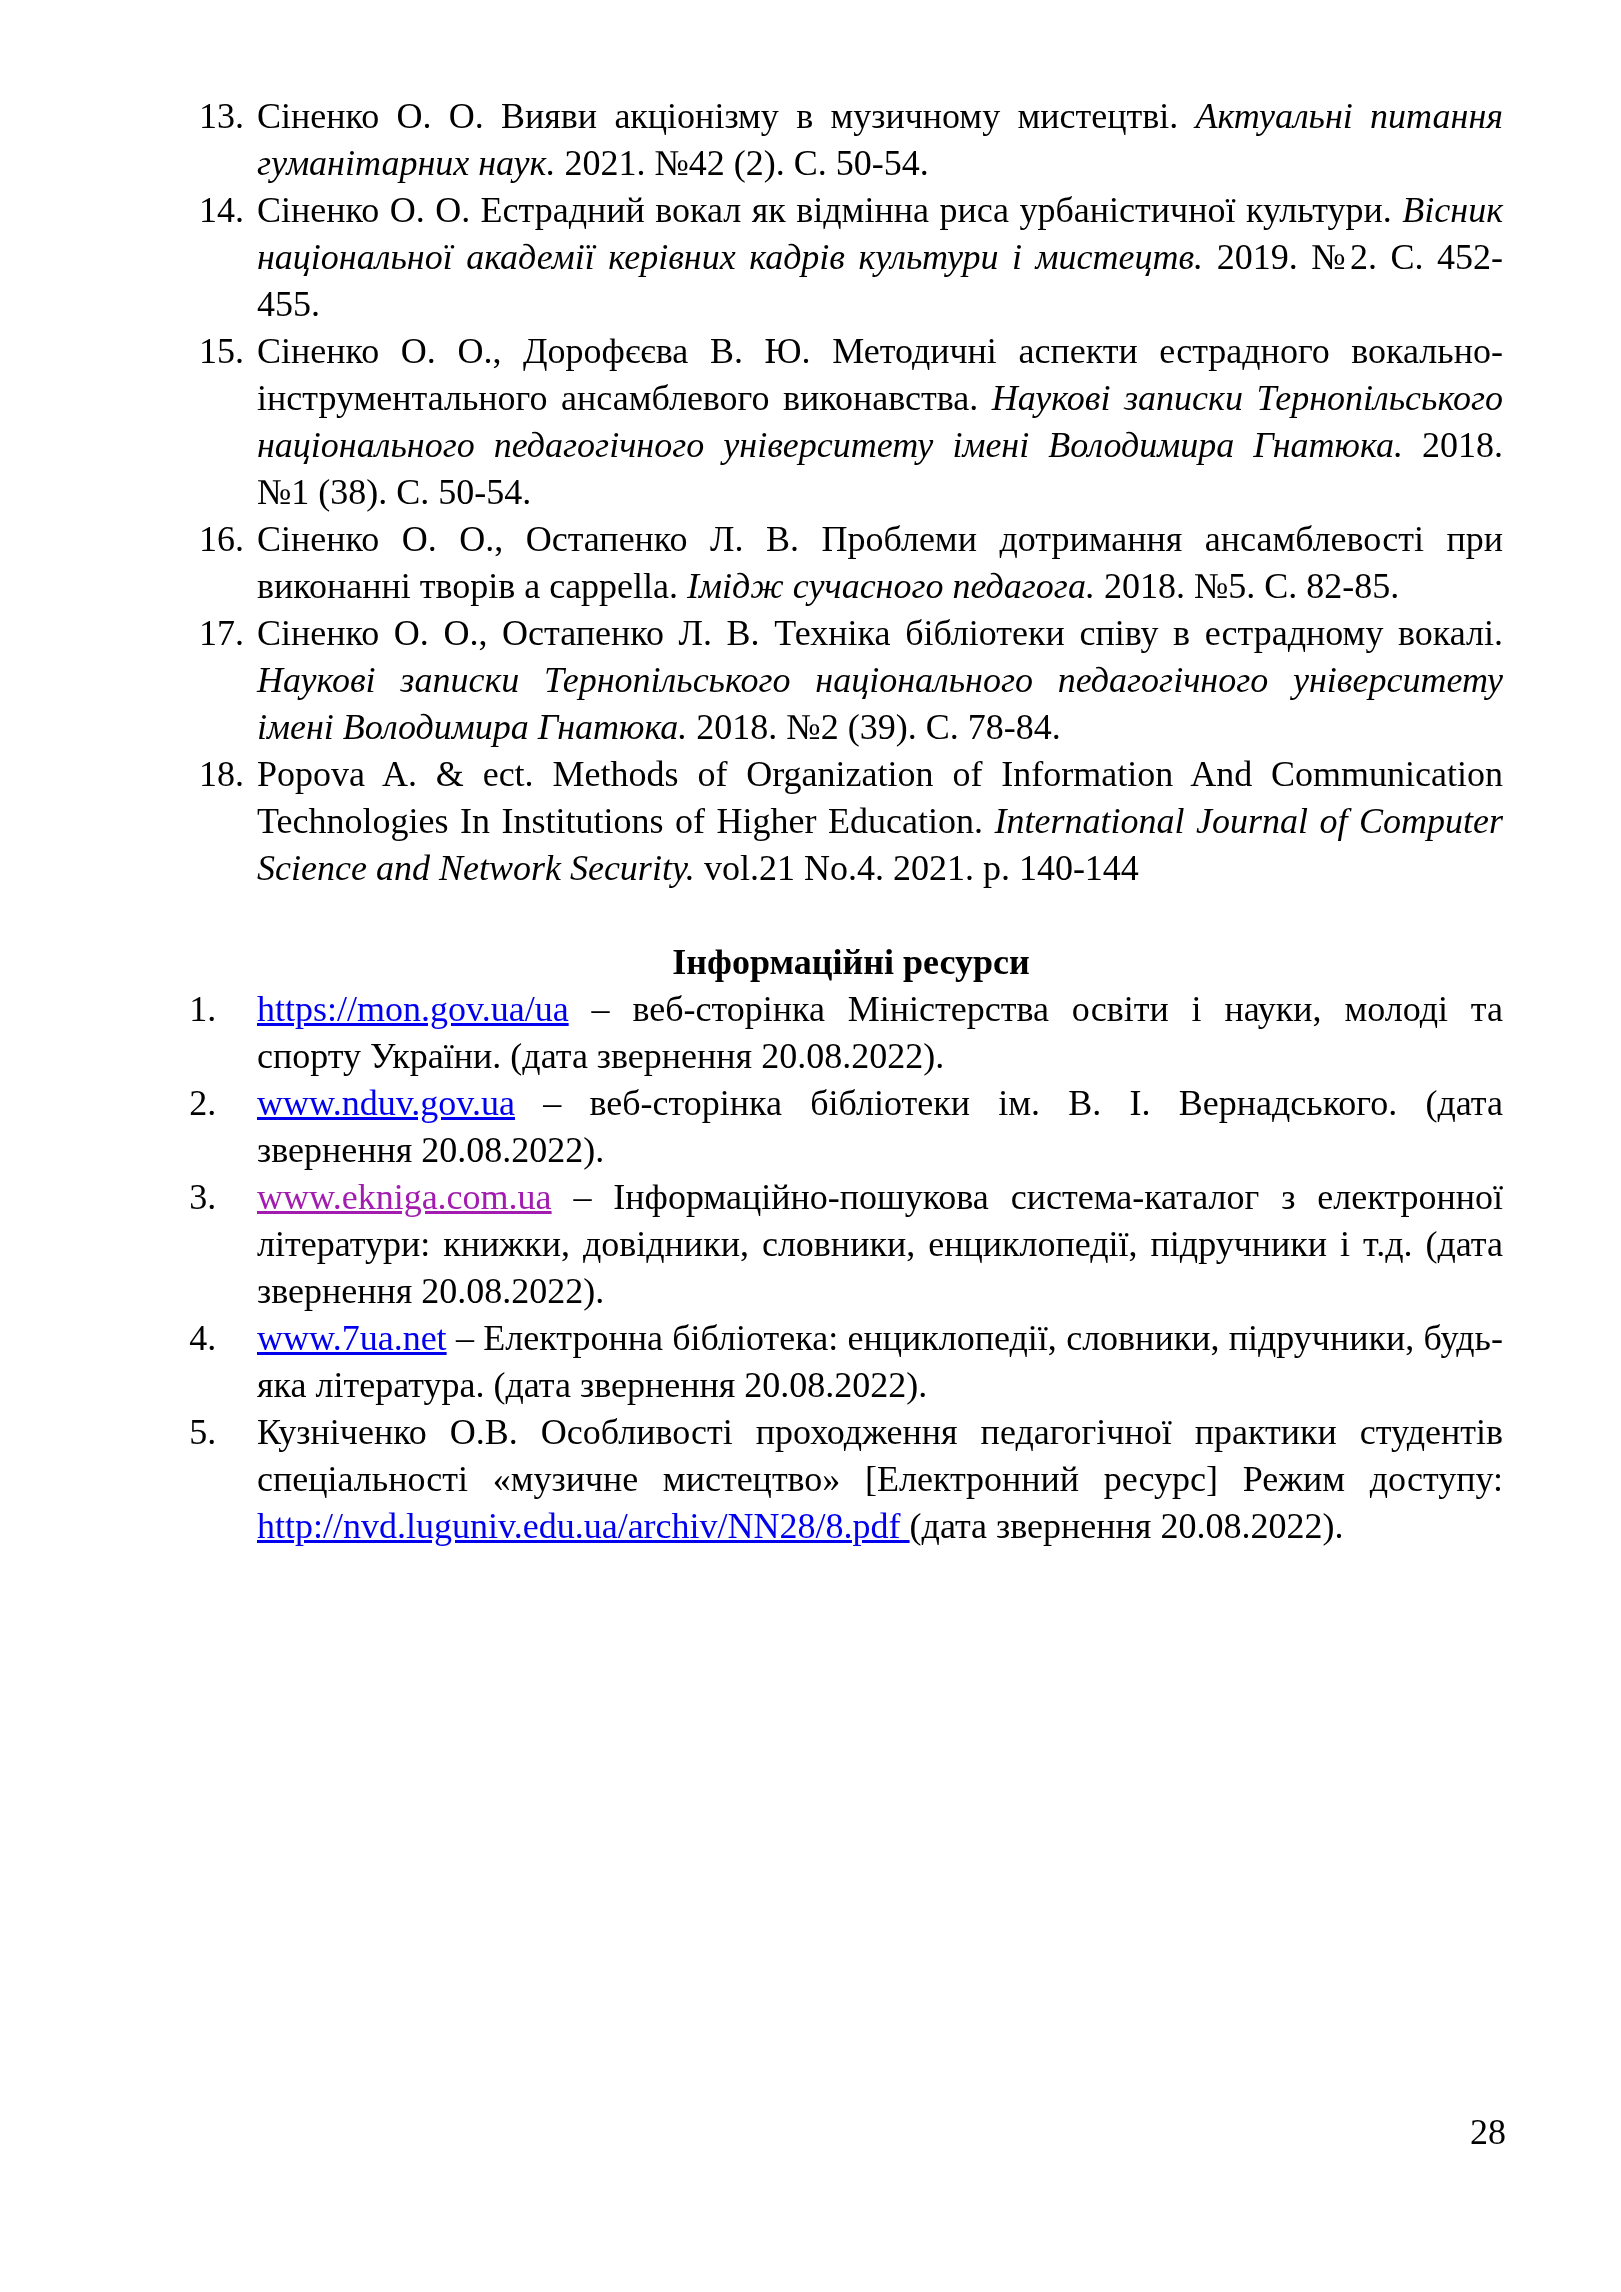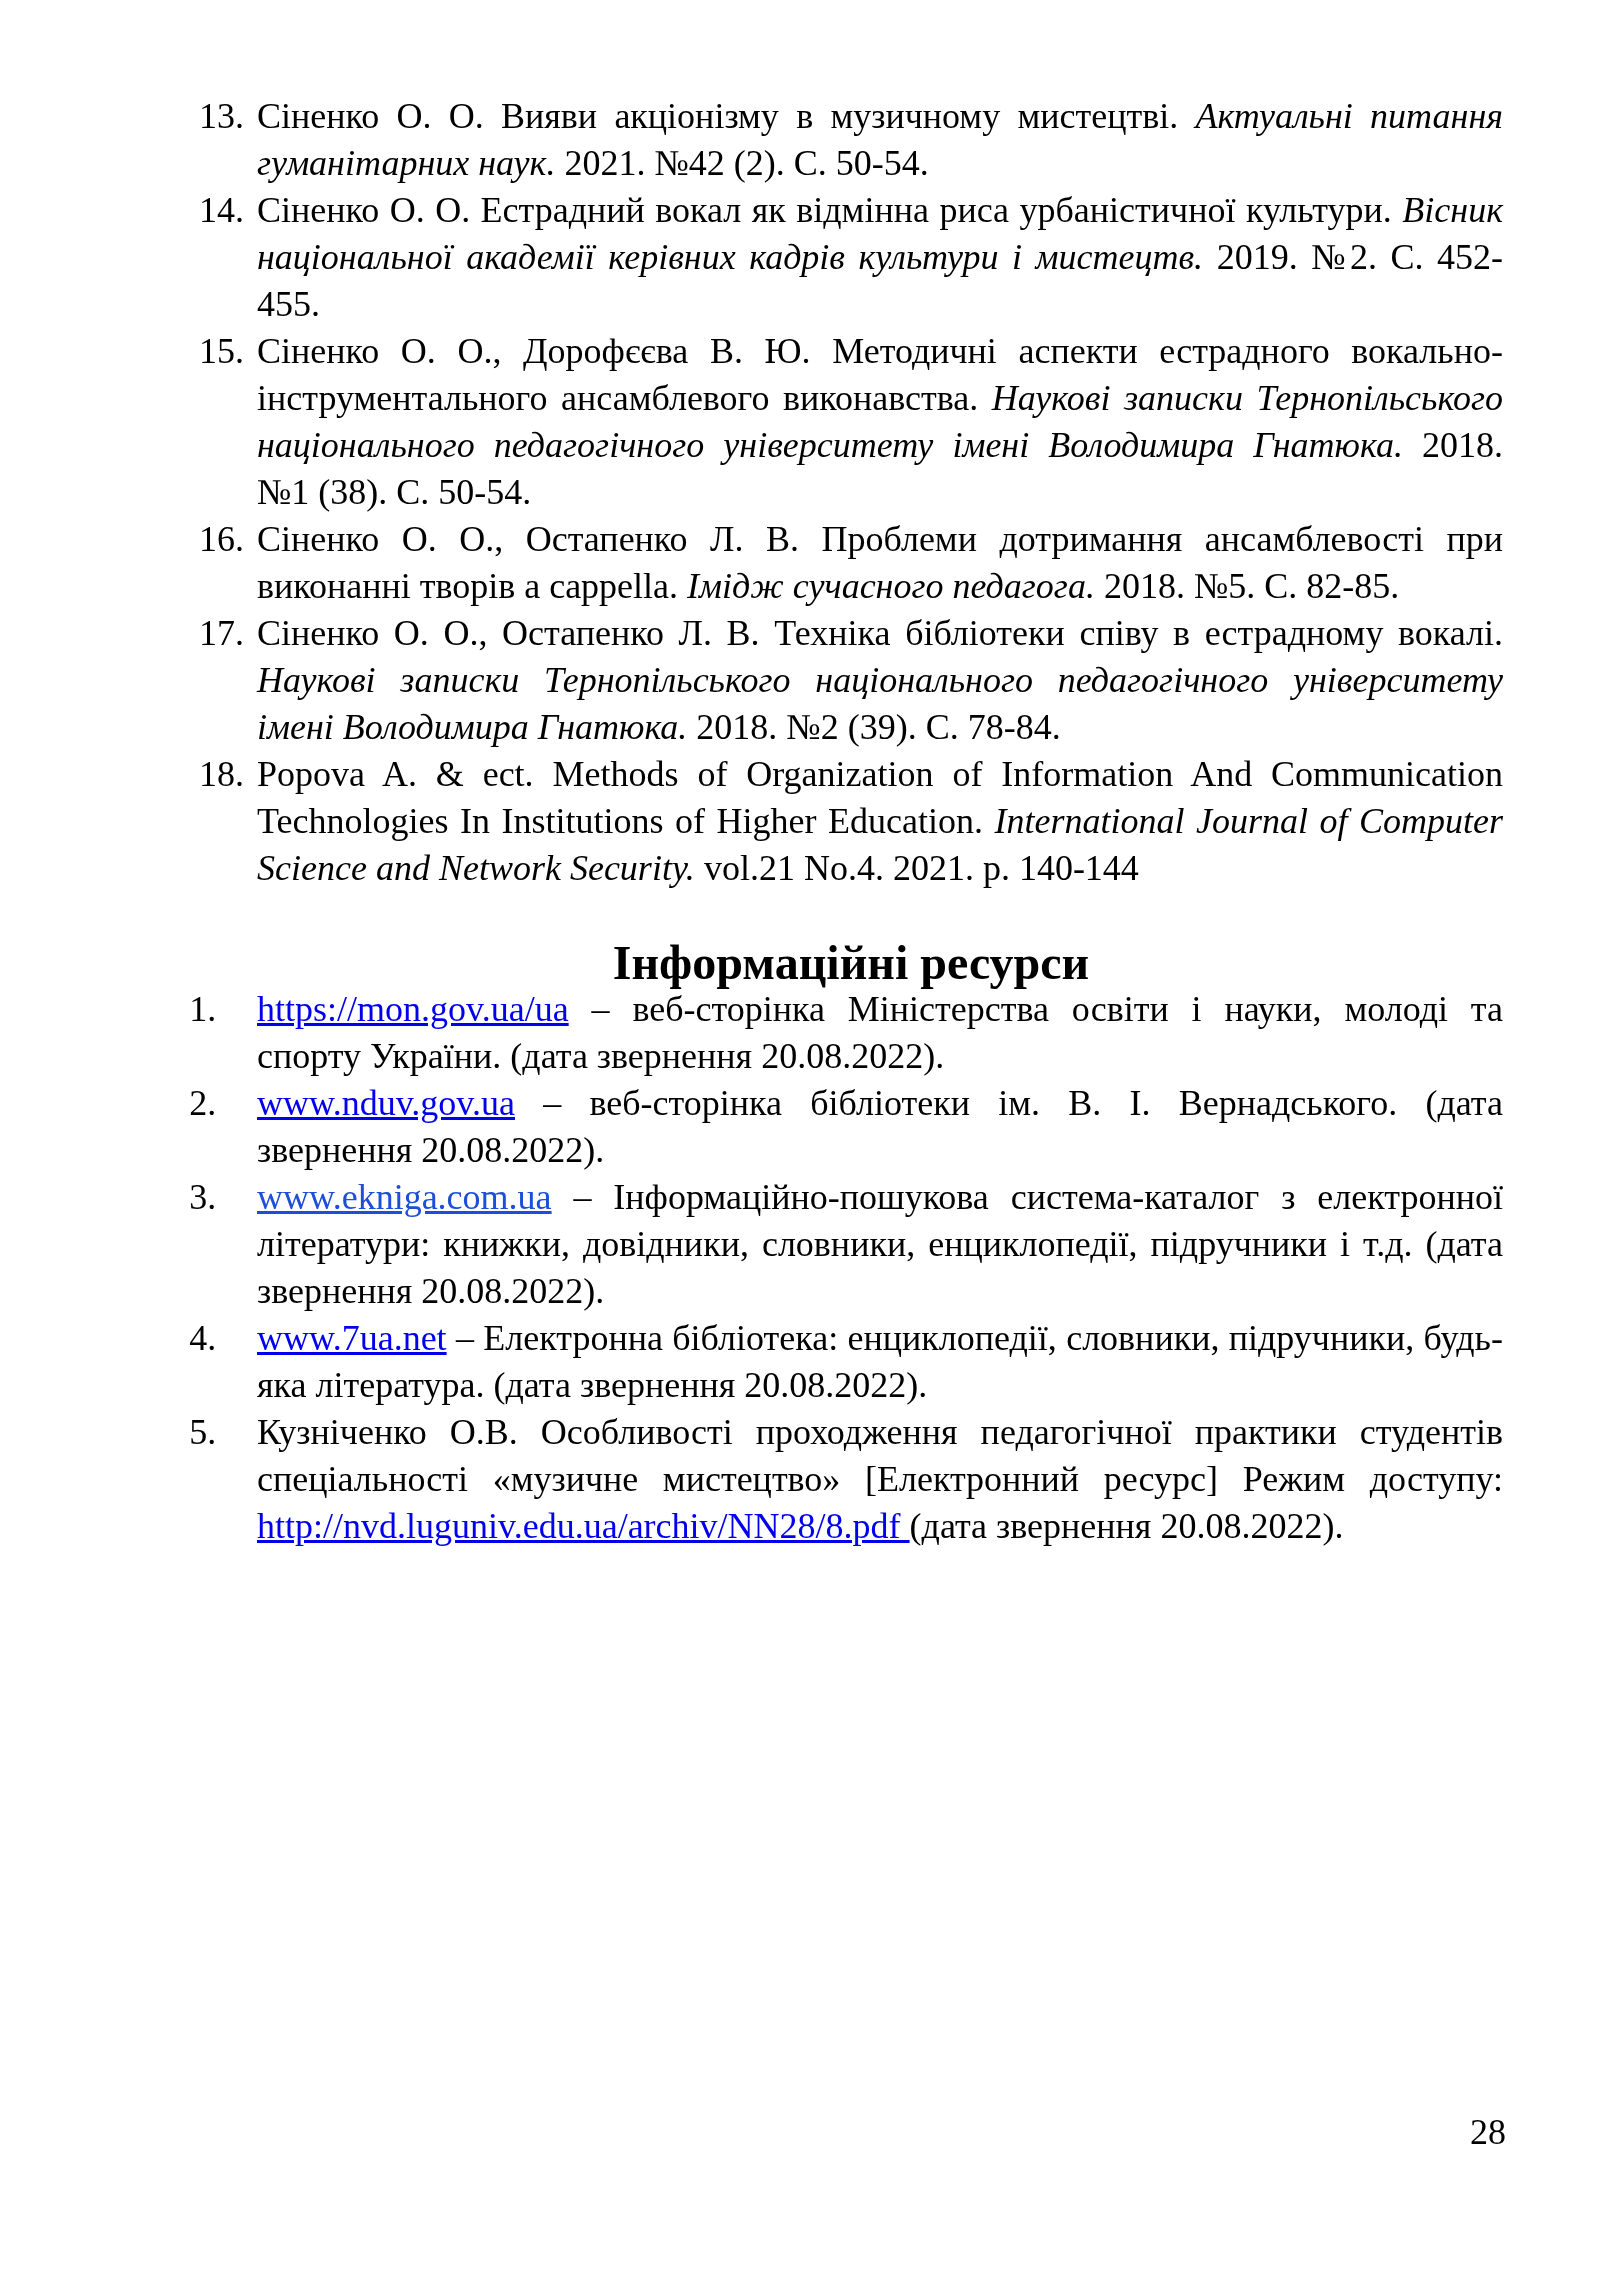--- a/index.html
+++ b/index.html
@@ -37,21 +37,21 @@
   .run.italic {
     font-style: italic;
   }
   a.run.link {
     text-decoration: underline;
     cursor: pointer;
   }
   .resources-heading {
     display: block;
     margin: 47px 0 0 0;
-    font-size: 48px;
+    font-size: 36px;
     line-height: 47px;
     font-weight: bold;
     text-align: center;
   }
   .page-number {
     position: absolute;
     top: 2109px;
     right: 115px;
     font-size: 36px;
     line-height: 47px;
@@ -67,20 +67,20 @@
       <div class="ref-item"><span class="ref-num">14.</span><span class="ref-text"><span class="run">Сіненко О. О. Естрадний вокал як відмінна риса урбаністичної культури. </span><span class="run italic">Вісник національної академії керівних кадрів культури і мистецтв.</span><span class="run"> 2019. №2. С. 452-455.</span></span></div>
       <div class="ref-item"><span class="ref-num">15.</span><span class="ref-text"><span class="run">Сіненко О. О., Дорофєєва В. Ю. Методичні аспекти естрадного вокально-інструментального ансамблевого виконавства. </span><span class="run italic">Наукові записки Тернопільського національного педагогічного університету імені Володимира Гнатюка.</span><span class="run"> 2018. №1 (38). С. 50-54.</span></span></div>
       <div class="ref-item"><span class="ref-num">16.</span><span class="ref-text"><span class="run">Сіненко О. О., Остапенко Л. В. Проблеми дотримання ансамблевості при виконанні творів a cappella. </span><span class="run italic">Імідж сучасного педагога.</span><span class="run"> 2018. №5. С. 82-85.</span></span></div>
       <div class="ref-item"><span class="ref-num">17.</span><span class="ref-text"><span class="run">Сіненко О. О., Остапенко Л. В. Техніка бібліотеки співу в естрадному вокалі. </span><span class="run italic">Наукові записки Тернопільського національного педагогічного університету імені Володимира Гнатюка.</span><span class="run"> 2018. №2 (39). С. 78-84.</span></span></div>
       <div class="ref-item"><span class="ref-num">18.</span><span class="ref-text"><span class="run">Popova A. &amp; ect. Methods of Organization of Information And Communication Technologies In Institutions of Higher Education. </span><span class="run italic">International Journal of Computer Science and Network Security.</span><span class="run"> vol.21 No.4. 2021. p. 140-144</span></span></div>
     </div>
   <h3 class="resources-heading">Інформаційні ресурси</h3>
   <div id="res-list" class="ref-list res-list">
       <div class="ref-item"><span class="ref-num">1.</span><span class="ref-text"><a class="run link" href="#" style="color: rgb(0, 0, 238);">https://mon.gov.ua/ua</a><span class="run"> – веб-сторінка Міністерства освіти і науки, молоді та спорту України. (дата звернення 20.08.2022).</span></span></div>
       <div class="ref-item"><span class="ref-num">2.</span><span class="ref-text"><a class="run link" href="#" style="color: rgb(0, 0, 238);">www.nduv.gov.ua</a><span class="run"> – веб-сторінка бібліотеки ім. В. І. Вернадського. (дата звернення 20.08.2022).</span></span></div>
-      <div class="ref-item"><span class="ref-num">3.</span><span class="ref-text"><a class="run link" href="#" style="color: #1d4ed8;">www.ekniga.com.ua</a><span class="run"> – Інформаційно-пошукова система-каталог з електронної літератури: книжки, довідники, словники, енциклопедії, підручники і т.д. (дата звернення 20.08.2022).</span></span></div>
+      <div class="ref-item"><span class="ref-num">3.</span><span class="ref-text"><a class="run link" href="#" style="color: #a21caf;">www.ekniga.com.ua</a><span class="run"> – Інформаційно-пошукова система-каталог з електронної літератури: книжки, довідники, словники, енциклопедії, підручники і т.д. (дата звернення 20.08.2022).</span></span></div>
       <div class="ref-item"><span class="ref-num">4.</span><span class="ref-text"><a class="run link" href="#" style="color: rgb(0, 0, 238);">www.7ua.net</a><span class="run"> – Електронна бібліотека: енциклопедії, словники, підручники, будь-яка література. (дата звернення 20.08.2022).</span></span></div>
       <div class="ref-item"><span class="ref-num">5.</span><span class="ref-text"><span class="run">Кузніченко О.В. Особливості проходження педагогічної практики студентів спеціальності «музичне мистецтво» [Електронний ресурс]  Режим доступу: </span><a class="run link" href="#" style="color: rgb(0, 0, 238);">http://nvd.luguniv.edu.ua/archiv/NN28/8.pdf </a><span class="run">(дата звернення 20.08.2022).</span></span></div>
     </div>
 </div>
 
 <div class="page-number">28</div>
 
 
 </body></html>

